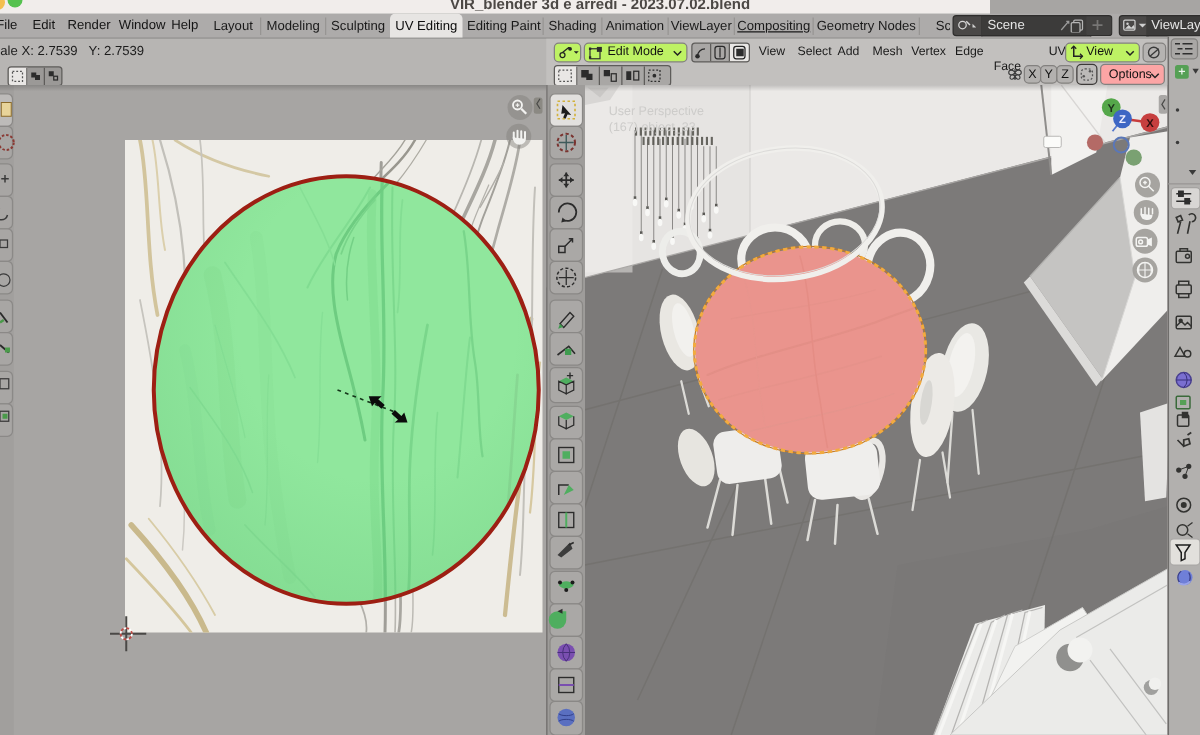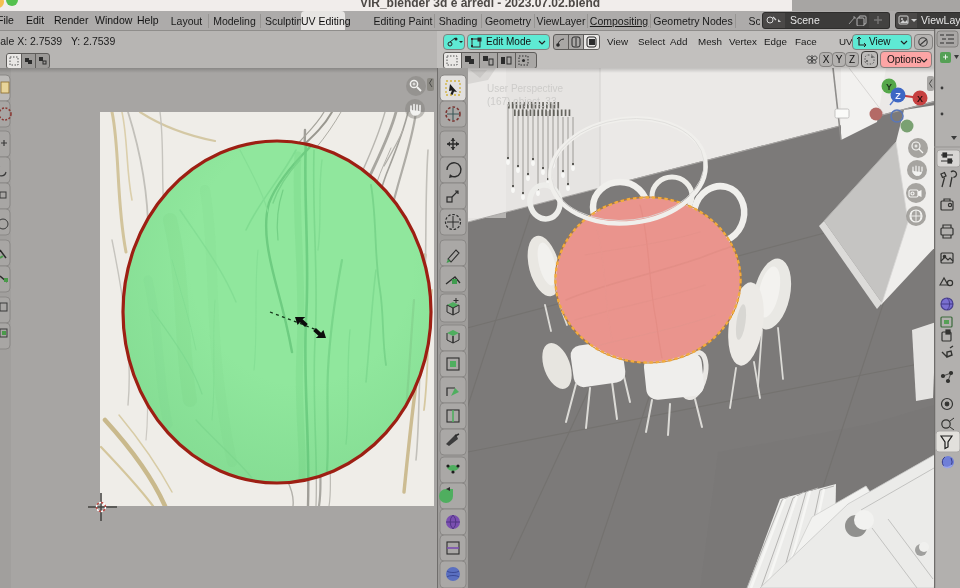--- a/index.html
+++ b/index.html
@@ -14,21 +14,21 @@
   #menubar{left:0;top:11px;width:960px;height:19px;background:#adabaa;
       border-bottom:1px solid #8f8d8b;font-size:10.5px;color:#141414;}
   .menu-item{position:absolute;top:3px;}
   .tab{position:absolute;top:0px;height:19px;line-height:20px;padding:0;white-space:nowrap;
       text-align:center;color:#1a1a1a;font-size:10.5px;}
   .tabsep{position:absolute;top:3px;height:14px;width:1px;background:#979593;}
   .tab.active{background:#e7e5e3;border-radius:4px 4px 0 0;color:#0d0d0d;}
   
   #headers{left:0;top:31px;width:960px;height:37px;background:#b7b5b3;}
   #hdr-right{left:437px;top:0px;width:497px;height:37px;background:#c2c0be;}
-  .pill{position:absolute;background:#5eead4;border:1px solid #83817f;
+  .pill{position:absolute;background:#bef264;border:1px solid #83817f;
       border-radius:4px;font-size:10px;color:#111;}
   .menutxt{position:absolute;top:5px;font-size:9.8px;color:#191919;}
 </style>
 </head>
 <body>
 <div id="app">
 
   <div class="abs" id="titlebar">
     <div class="abs" style="left:-8px;top:-4px;width:12px;height:12px;border-radius:50%;background:#f3bf4f;"></div>
     <div class="abs" style="left:6px;top:-6px;width:12px;height:12px;border-radius:50%;background:#55c14e;"></div>
@@ -39,26 +39,26 @@
     <span class="menu-item" style="left:-3px;">File</span>
     <span class="menu-item" style="left:26px;">Edit</span>
     <span class="menu-item" style="left:54px;">Render</span>
     <span class="menu-item" style="left:95px;">Window</span>
     <span class="menu-item" style="left:137px;">Help</span>
     <span class="tab" style="left:165px;width:43px;">Layout</span>
     <span class="tabsep" style="left:208px;"></span>
     <span class="tab" style="left:209px;width:51px;">Modeling</span>
     <span class="tabsep" style="left:260px;"></span>
     <span class="tab" style="left:261px;width:51px;">Sculpting</span>
-    <span class="tab active" style="left:301px;width:44px;">UV Editing</span>
+    <span class="tab active" style="left:312px;width:58px;">UV Editing</span>
     <span class="tab" style="left:372px;width:62px;">Editing Paint</span>
     <span class="tabsep" style="left:434px;"></span>
     <span class="tab" style="left:435px;width:46px;">Shading</span>
     <span class="tabsep" style="left:481px;"></span>
-    <span class="tab" style="left:482px;width:52px;">Geometry</span>
+    <span class="tab" style="left:482px;width:52px;">Animation</span>
     <span class="tabsep" style="left:534px;"></span>
     <span class="tab" style="left:535px;width:52px;">ViewLayer</span>
     <span class="tabsep" style="left:587px;"></span>
     <span class="tab" style="left:588px;width:62px;text-decoration:underline;">Compositing</span>
     <span class="tabsep" style="left:650px;"></span>
     <span class="tab" style="left:651px;width:84px;">Geometry Nodes</span>
     <span class="tabsep" style="left:735px;"></span>
     <span class="tab" style="left:744px;width:50px;">Scripting</span>
 
     <div class="abs" style="left:760px;top:1px;width:200px;height:18px;background:#adabaa;"></div>
@@ -143,21 +143,21 @@
               <rect x="3" y="2" width="9" height="10" rx="2" fill="none" stroke="#222"></rect>
               <rect x="5" y="4" width="6" height="6" fill="#2c2c2c"></rect>
             </svg></div>
       </div>
       <span class="menutxt" style="left:170px;">View</span>
       <span class="menutxt" style="left:201px;">Select</span>
       <span class="menutxt" style="left:233px;">Add</span>
       <span class="menutxt" style="left:261px;">Mesh</span>
       <span class="menutxt" style="left:292px;">Vertex</span>
       <span class="menutxt" style="left:327px;">Edge</span>
-      <span class="menutxt" style="left:358px;">Face</span>
+      <span class="menutxt" style="left:358px;margin-top:12px;">Face</span>
       <span class="menutxt" style="left:373px;margin-left:29px;">UV</span>
 
       <div class="pill" style="left:415px;top:3px;width:58px;height:14px;line-height:14px;">
         <svg class="abs" style="left:3px;top:1px;" width="11" height="12">
             <path d="M3 1v8h7" fill="none" stroke="#222" stroke-width="1.2"></path>
             <path d="M1 3l2-2 2 2" fill="none" stroke="#222"></path>
             <path d="M8 7l2 2-2 2" fill="none" stroke="#222"></path>
           </svg>
         <span style="margin-left:16px;">View</span>
         <svg class="abs" style="right:3px;top:4px;" width="8" height="7">

